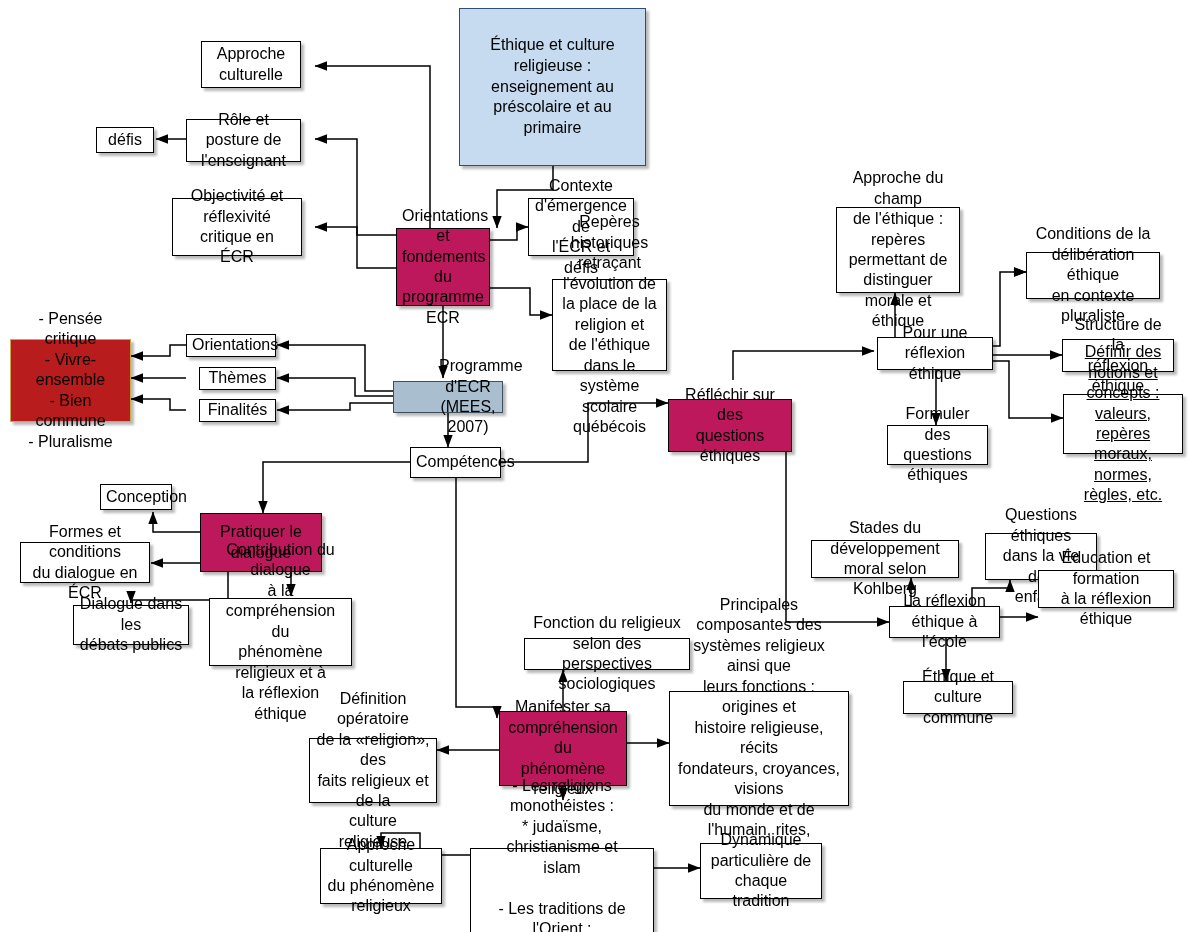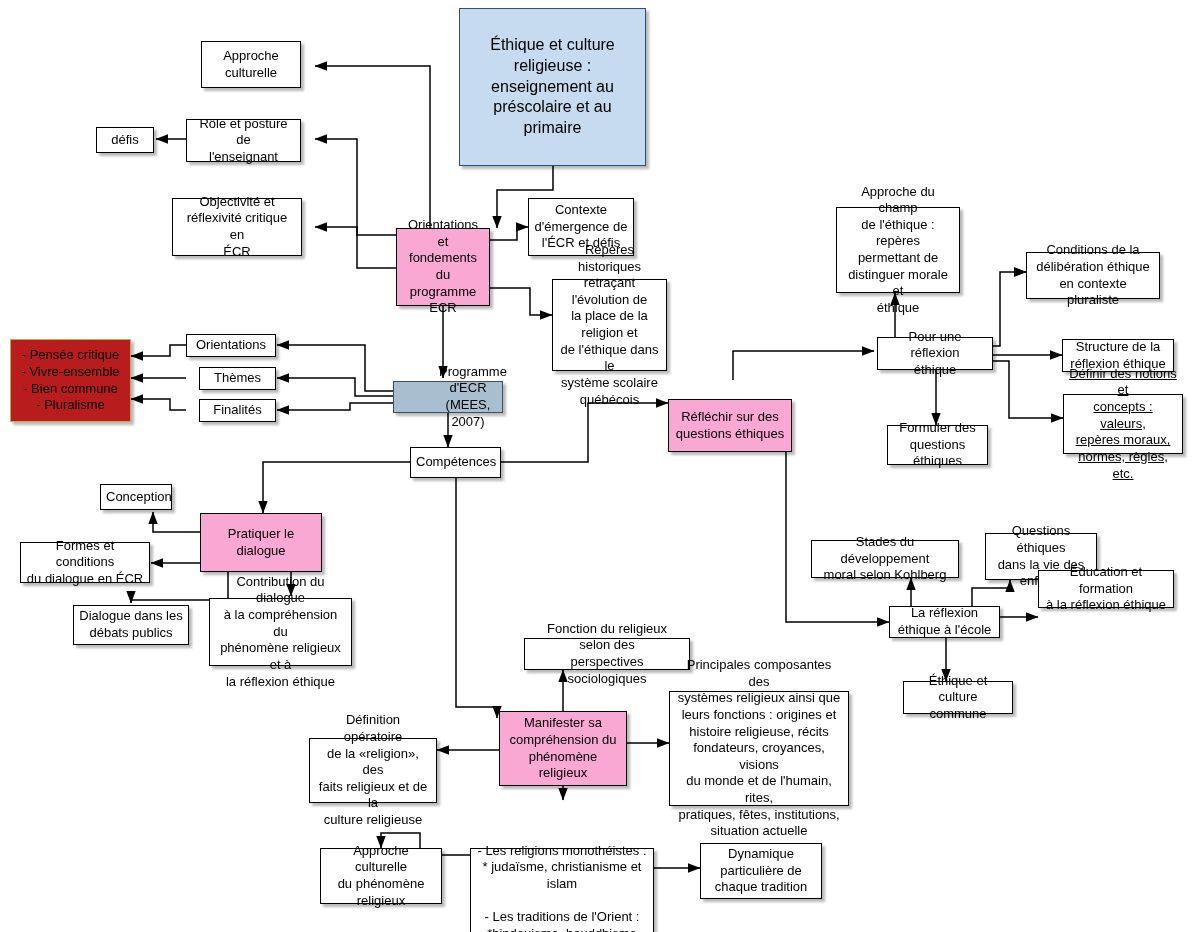--- a/index.html
+++ b/index.html
@@ -1,23 +1,23 @@
 <!DOCTYPE html>
 <html><head>
 <meta charset="utf-8">
 <style>
   html,body{margin:0;padding:0;background:#ffffff;}
   body{font-family:"Liberation Sans","DejaVu Sans",sans-serif;}
   #canvas{position:relative;width:1202px;height:932px;overflow:hidden;background:#fff;}
   svg.links{position:absolute;left:0;top:0;width:1202px;height:932px;pointer-events:none;}
   .node{position:absolute;box-sizing:border-box;border:1.4px solid #000;
         display:flex;align-items:center;justify-content:center;text-align:center;
-        font-size:13px;line-height:1.28;color:#000;background:#ffffff;
+        font-size:16px;line-height:1.28;color:#000;background:#ffffff;
         box-shadow:2.5px 2.5px 2.5px rgba(0,0,0,0.28);padding:3px 5px;z-index:2;}
-  .node.gray{background:#f9a8d4;}
+  .node.gray{background:#be185d;}
   .node.blue{background:#c6dbef;border-color:#2f4d7a;font-size:16px;line-height:1.3;}
   .node.slate{background:#a9bfd0;border-color:#3d4f5c;padding-left:45px;}
   .node.cream{background:#b91c1c;border-color:#c6a94e;}
   .node .txt{white-space:pre-line;display:block;width:100%;}
   .node.listbox{align-items:center;}
   .node.listbox .txt{text-align:center;}
 </style>
 </head>
 <body>
 

